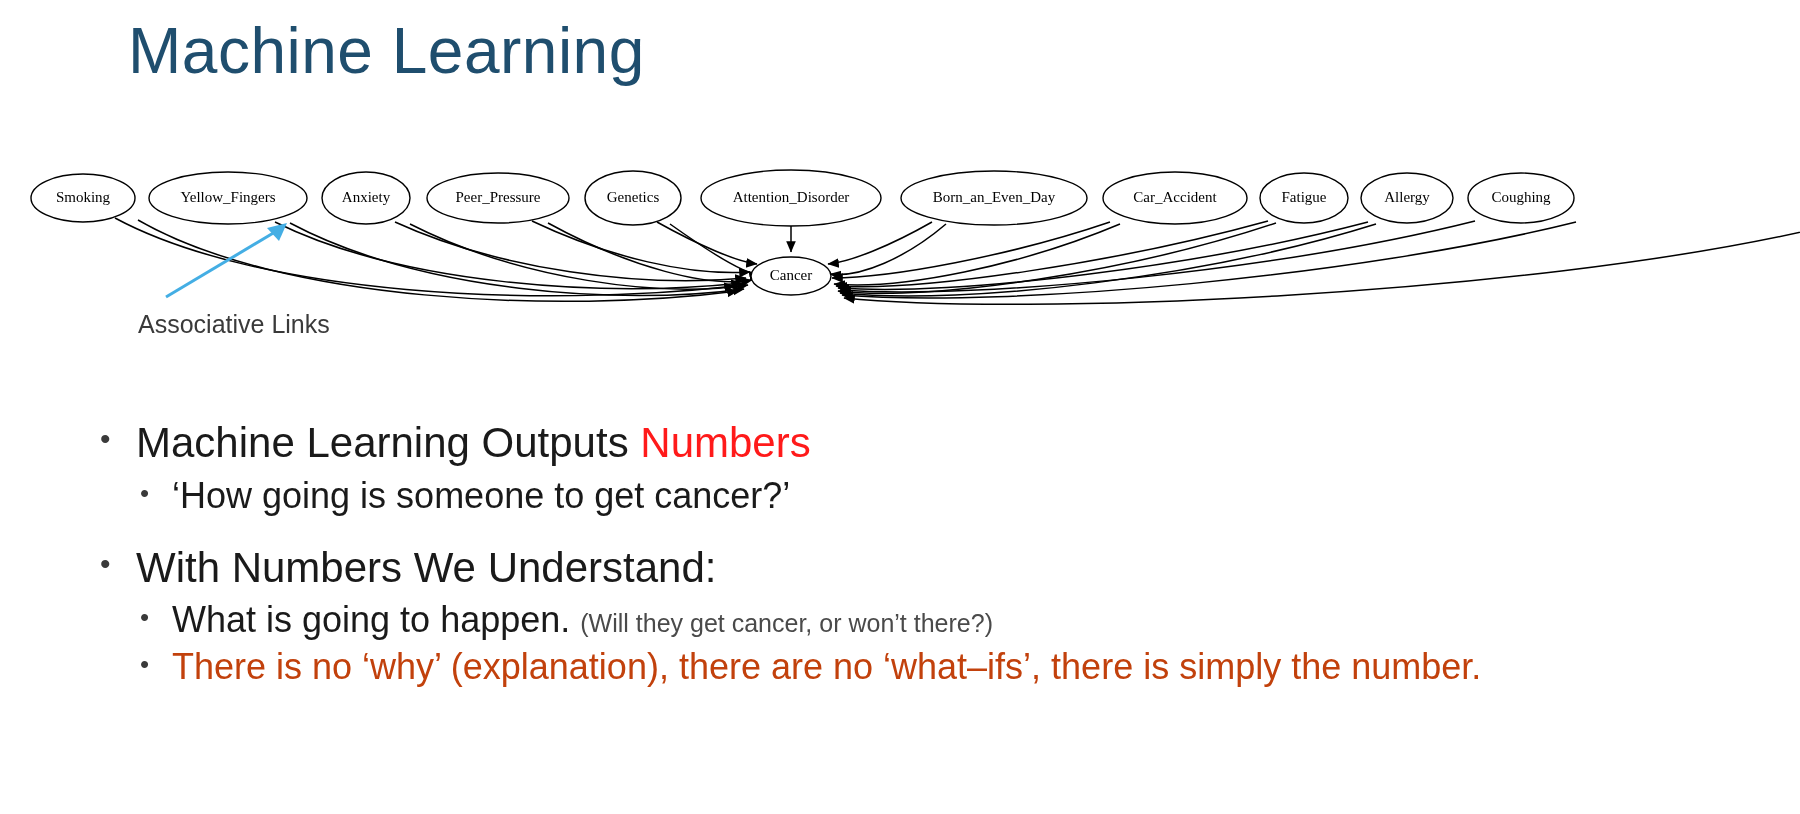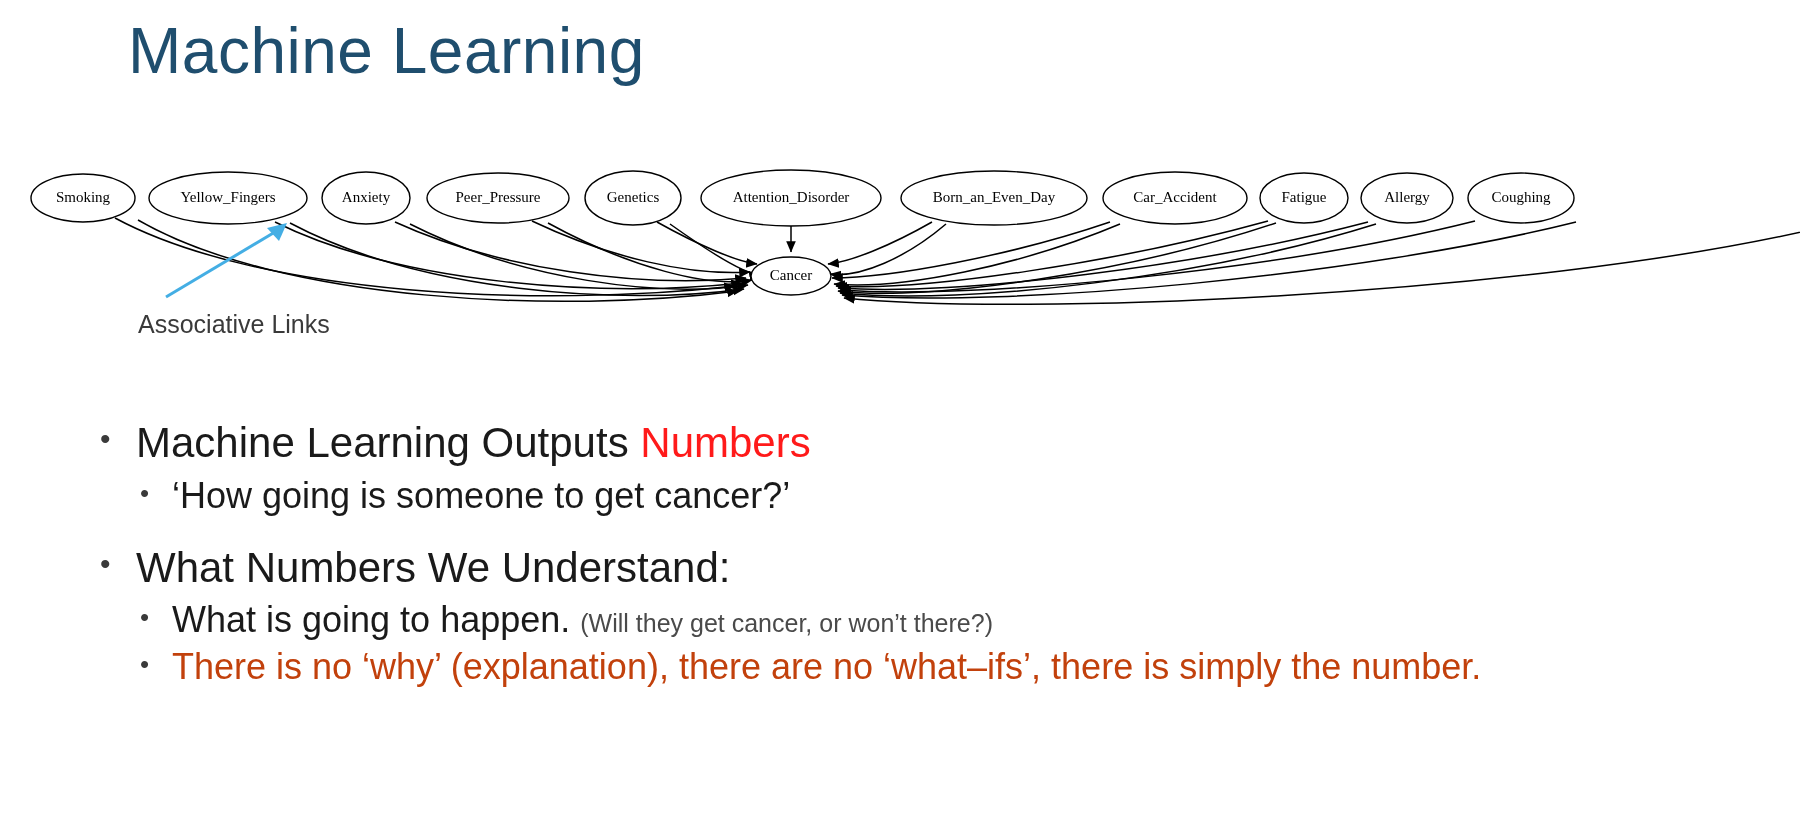--- a/index.html
+++ b/index.html
@@ -254,21 +254,21 @@
       <span class="dot">•</span>
       <span class="bullet-text"><span>Machine Learning Outputs </span><span class="accent-red">Numbers</span></span>
     </div>
     <div class="bullet-l2">
       <span class="dot">•</span>
       <span class="bullet-text"><span>‘How going is someone to get cancer?’</span></span>
     </div>
     <div class="spacer-gap"></div>
     <div class="bullet-l1">
       <span class="dot">•</span>
-      <span class="bullet-text"><span>What Numbers We Understand:</span></span>
+      <span class="bullet-text"><span>With Numbers We Understand:</span></span>
     </div>
     <div class="bullet-l2">
       <span class="dot">•</span>
       <span class="bullet-text"><span>What is going to happen. </span><span class="paren-note">(Will they get cancer, or won’t there?)</span></span>
     </div>
     <div class="bullet-l2">
       <span class="dot">•</span>
       <span class="bullet-text"><span class="red-italic">There is no ‘why’ (explanation), there are no ‘what–ifs’, there is simply the number.</span></span>
     </div>
   </div>

